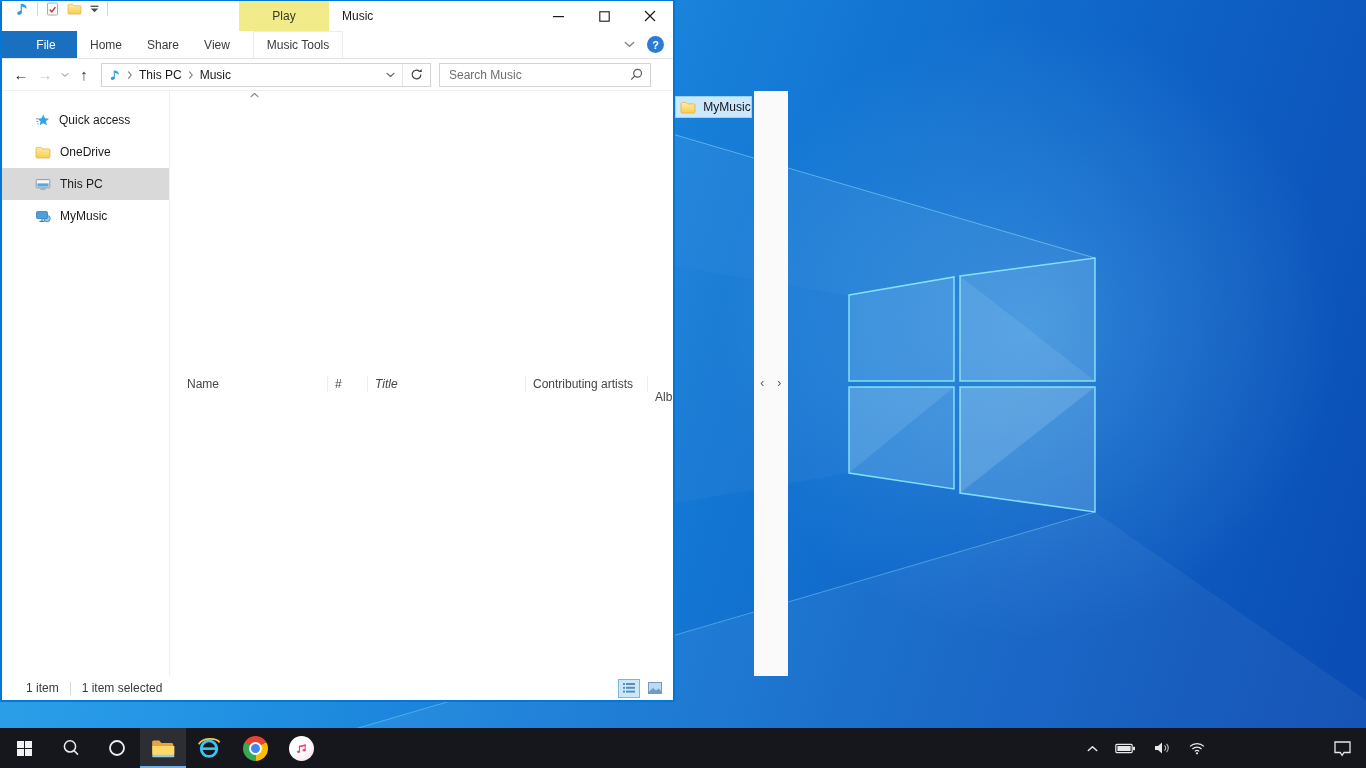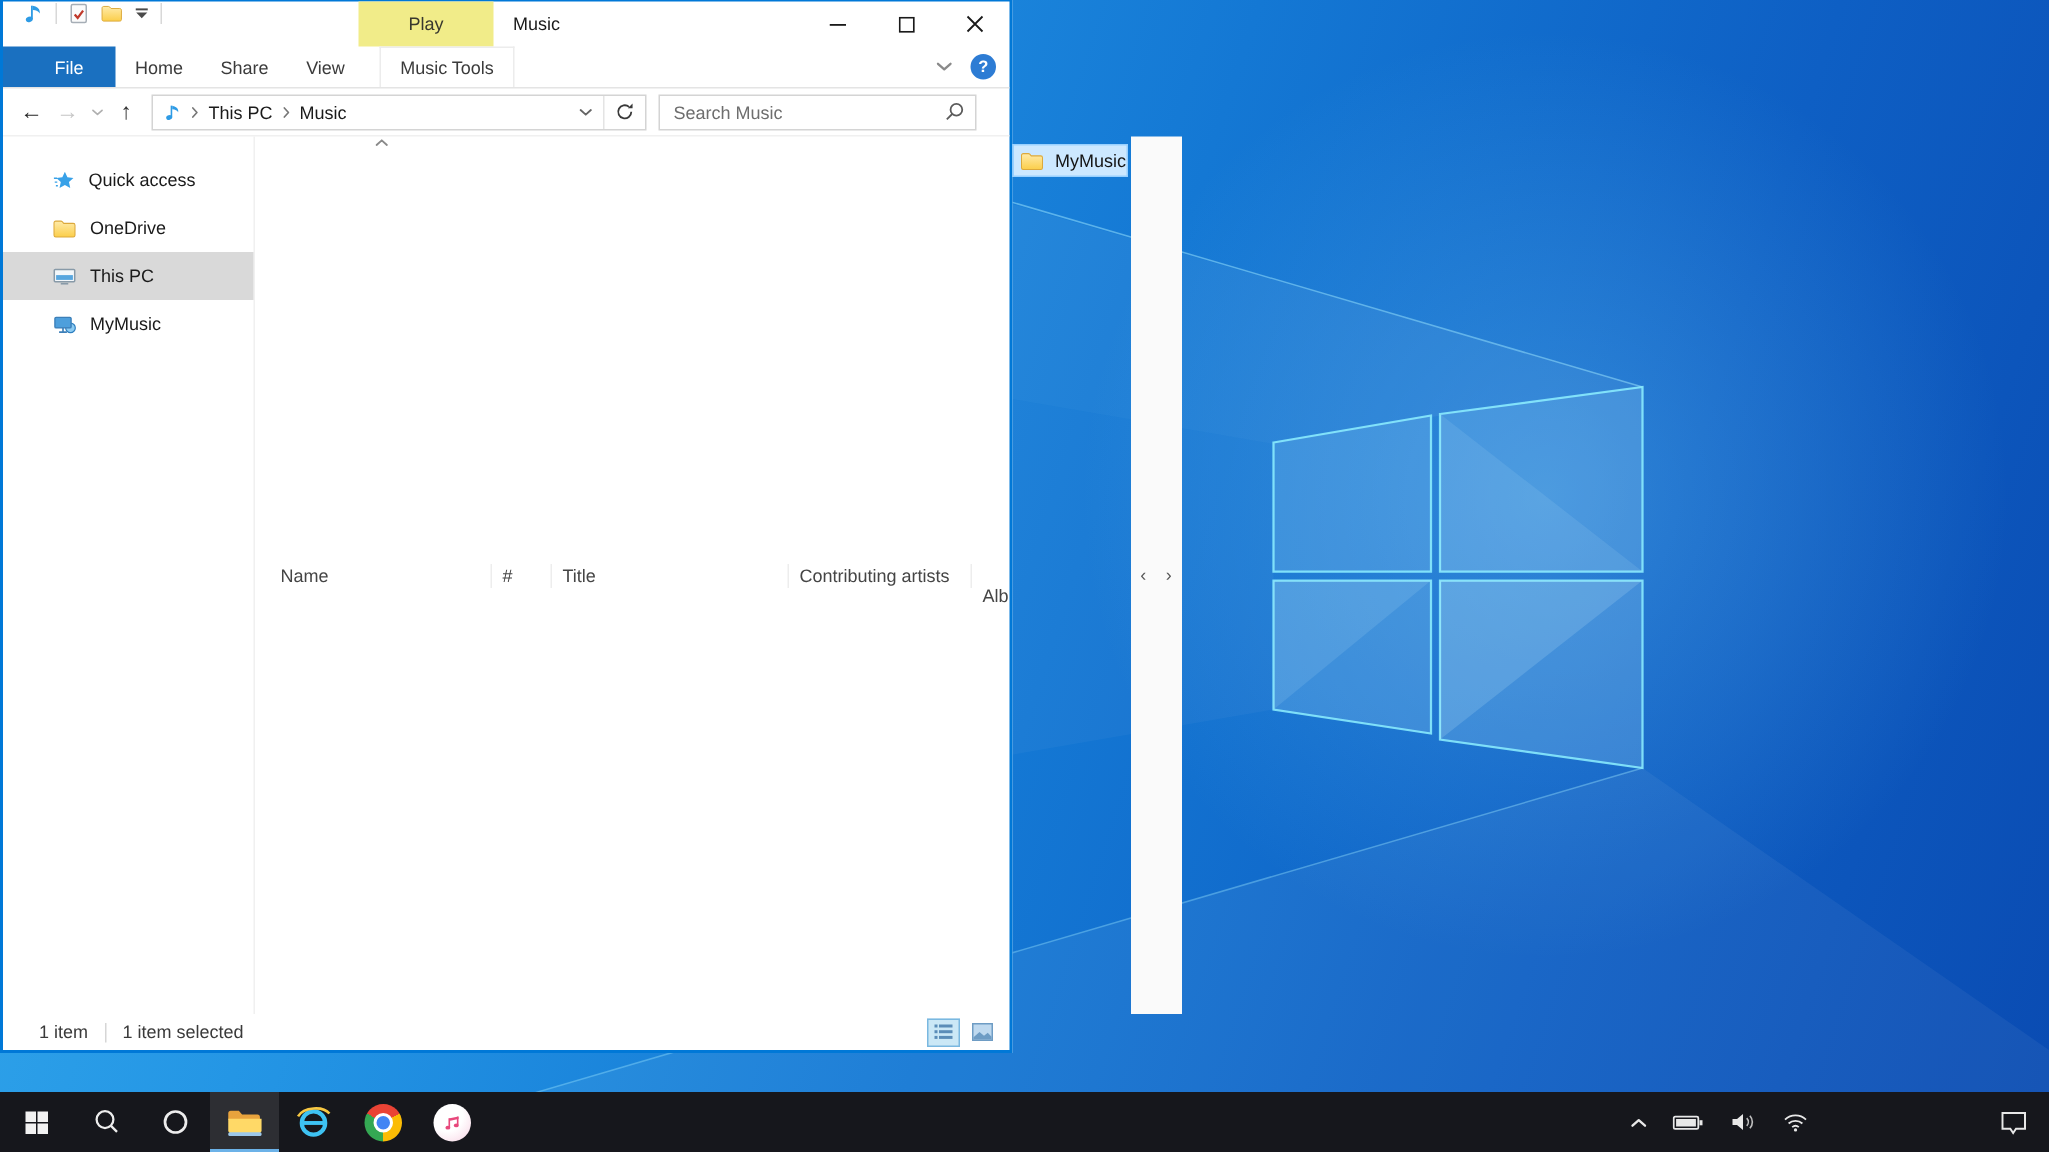--- a/index.html
+++ b/index.html
@@ -55,21 +55,21 @@
   .main{flex:1;display:flex;min-height:0;}
   .sidebar{flex:0 0 167px;padding-top:13px;border-right:1px solid #F0F0F0;}
   .sideitem{height:32px;display:flex;align-items:center;gap:9px;padding-left:33px;font-size:12px;color:#1A1A1A;}
   .sideitem.sel{background:#D9D9D9;}
 
   .content{flex:1;display:flex;flex-direction:row;position:relative;min-width:0;}
   .cheader{flex:0 0 27px;display:flex;align-items:center;position:relative;font-size:12px;color:#454545;}
   .col{display:flex;align-items:center;height:16px;padding-left:7px;border-right:1px solid #EDEDED;box-sizing:border-box;}
   .col.name{width:158px;padding-left:17px;}
   .col.num{width:40px;}
-  .col.title{width:158px;}
+  .col.title{width:158px;font-style:italic;}
   .col.artists{width:122px;}
   .col.album{flex:1;border-right:none;margin-top:27px;}
   .sortcaret{position:absolute;top:1px;left:80px;color:#8A8A8A;display:flex;}
   .rowarea{flex:1;padding:5px 2px 0 3px;}
   .filerow{height:22px;display:flex;align-items:center;gap:7px;background:#CCE8FF;
     border:1px solid #99D1FF;box-sizing:border-box;padding-left:4px;font-size:12px;color:#141414;}
   .hscroll{flex:0 0 17px;display:flex;align-items:center;background:#FAFAFA;}
   .scr-arrow{width:17px;text-align:center;font-size:12px;color:#555;line-height:17px;}
   .scr-track{flex:1;height:17px;position:relative;background:#F1F1F1;}
   .scr-thumb{position:absolute;left:3%;top:1px;width:73%;height:15px;background:#CDCDCD;}

